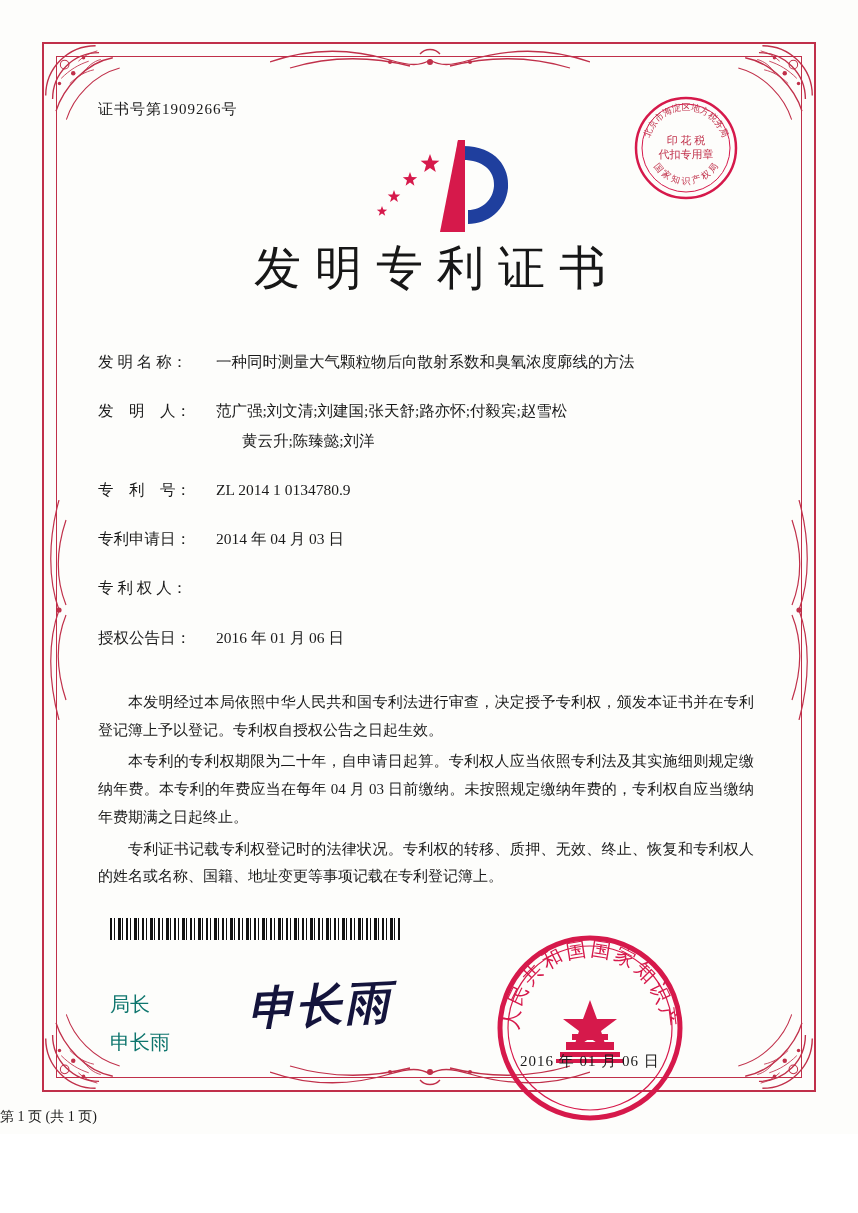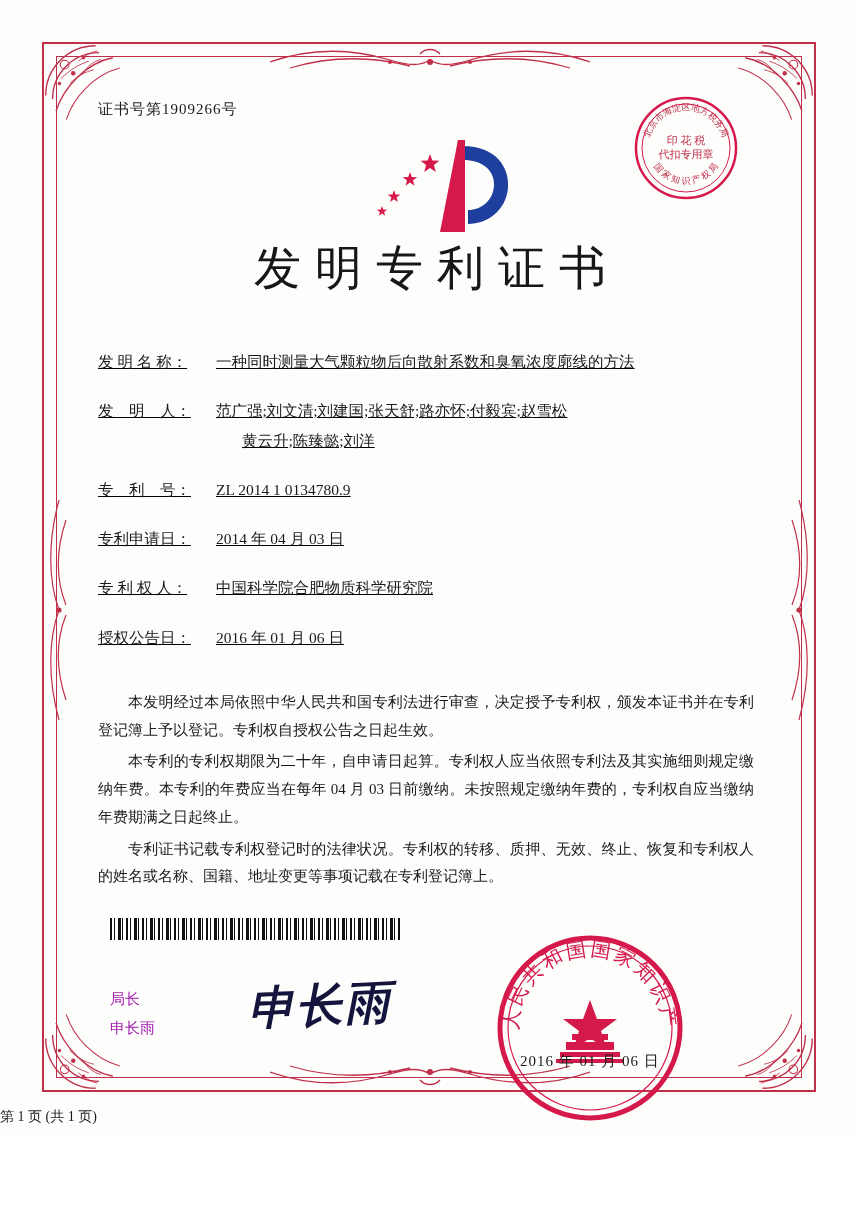--- a/index.html
+++ b/index.html
@@ -88,21 +88,20 @@
     letter-spacing: 14px;
     color: #171717;
     font-weight: normal;
     font-family: "DejaVu Serif", "Liberation Serif", serif;
     text-indent: 14px;
   }
 
   .fields {
     margin-top: 50px;
     padding-left: 18px;
-    text-decoration: underline;
   }
   .field-row {
     display: flex;
     align-items: flex-start;
     margin-bottom: 26px;
     font-size: 15.5px;
     color: #1a1a1a;
     line-height: 1.5;
   }
   .field-label {
@@ -149,22 +148,22 @@
         #111 4px, #111 5px, #fff 5px, #fff 8px,
         #111 8px, #111 11px, #fff 11px, #fff 12px,
         #111 12px, #111 13px, #fff 13px, #fff 16px);
   }
 
   
   .sig-block {
     position: absolute;
     left: 110px;
     top: 985px;
-    font-size: 15px;
-    color: #a21caf;
+    font-size: 20px;
+    color: #0f766e;
     line-height: 1.9;
   }
   .sig-script {
     position: absolute;
     left: 248px;
     top: 975px;
     font-size: 46px;
     font-family: "DejaVu Serif", serif;
     font-style: italic;
     font-weight: bold;
@@ -395,21 +394,20 @@
         <span class="field-value">ZL 2014 1 0134780.9</span>
       </div>
 
       <div class="field-row">
         <span class="field-label lab-b">专利申请日：</span>
         <span class="field-value">2014 年 04 月 03 日</span>
       </div>
 
       <div class="field-row">
         <span class="field-label lab-b">专 利 权 人：</span>
-        <span class="field-value">中国科学院合肥物质科学研究院</span>
       </div>
 
       <div class="field-row compact">
         <span class="field-label lab-b">授权公告日：</span>
         <span class="field-value">2016 年 01 月 06 日</span>
       </div>
 
     </div>
 
     <div class="paragraphs">

